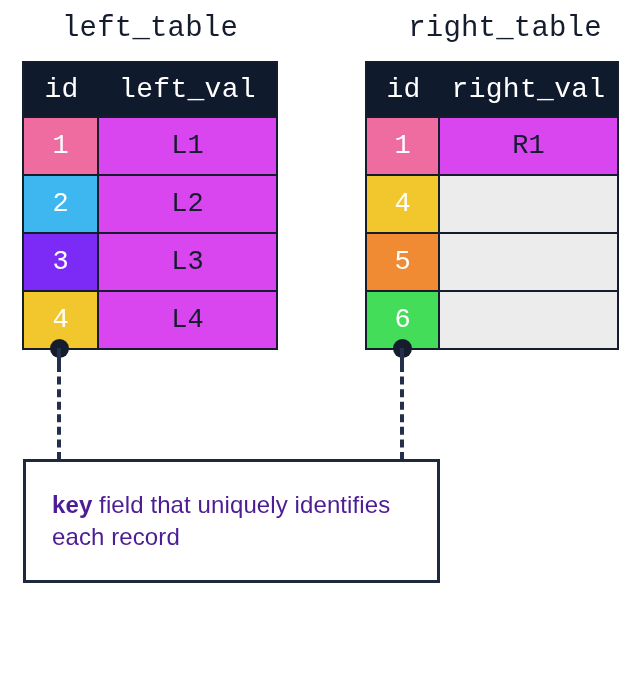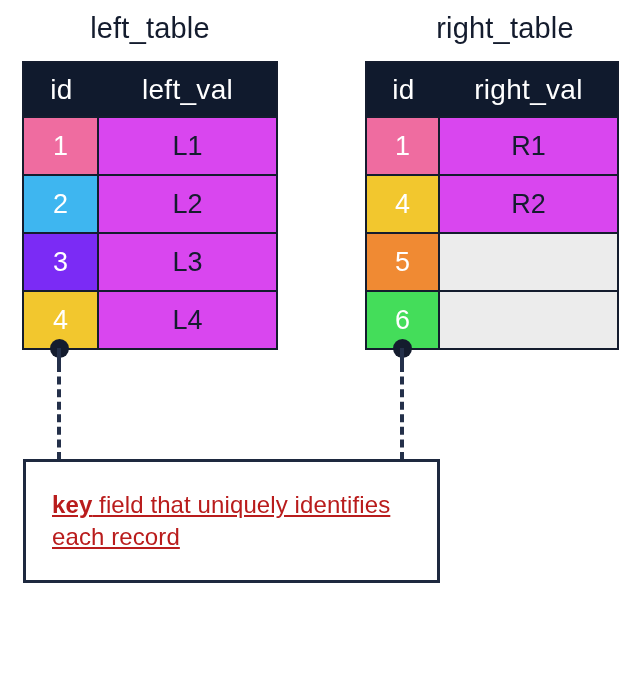--- a/index.html
+++ b/index.html
@@ -17,20 +17,21 @@
   }
 
   .canvas {
     position: absolute;
     inset: 0;
   }
 
   
   .table-block {
     position: absolute;
+    font-family: Liberation Mono, monospace;
   }
 
   .table-title {
     position: absolute;
     left: 0;
     top: 0;
     width: 100%;
     text-align: center;
     font-size: 29px;
     font-weight: 400;
@@ -125,23 +126,22 @@
     border: 3px solid #1e293f;
     background: #ffffff;
     display: flex;
     align-items: center;
   }
 
   .callout-text {
     padding: 0 26px;
     font-size: 24px;
     line-height: 1.34;
-    color: #b91c1c;
+    color: #4c1d95;
     letter-spacing: 0.1px;
-    text-decoration: underline;
   }
 
   .callout-text b {
     font-weight: 700;
   }
 </style>
 </head>
 <body>
 
 <div class="canvas">
@@ -191,21 +191,20 @@
         <div class="th" style="flex:1 1 auto;">right_val</div>
       </div>
 
       <div class="trow">
         <div class="cell-id" style="width:73px; background:#ef6ca0;">1</div>
         <div class="cell-val">R1</div>
       </div>
 
       <div class="trow">
         <div class="cell-id" style="width:73px; background:#f2c72e;">4</div>
-        <div class="cell-val">R2</div>
       </div>
 
       <div class="trow">
         <div class="cell-id" style="width:73px; background:#f08a33;">5</div>
       </div>
 
       <div class="trow">
         <div class="cell-id" style="width:73px; background:#44dd5a;">6</div>
       </div>
 

